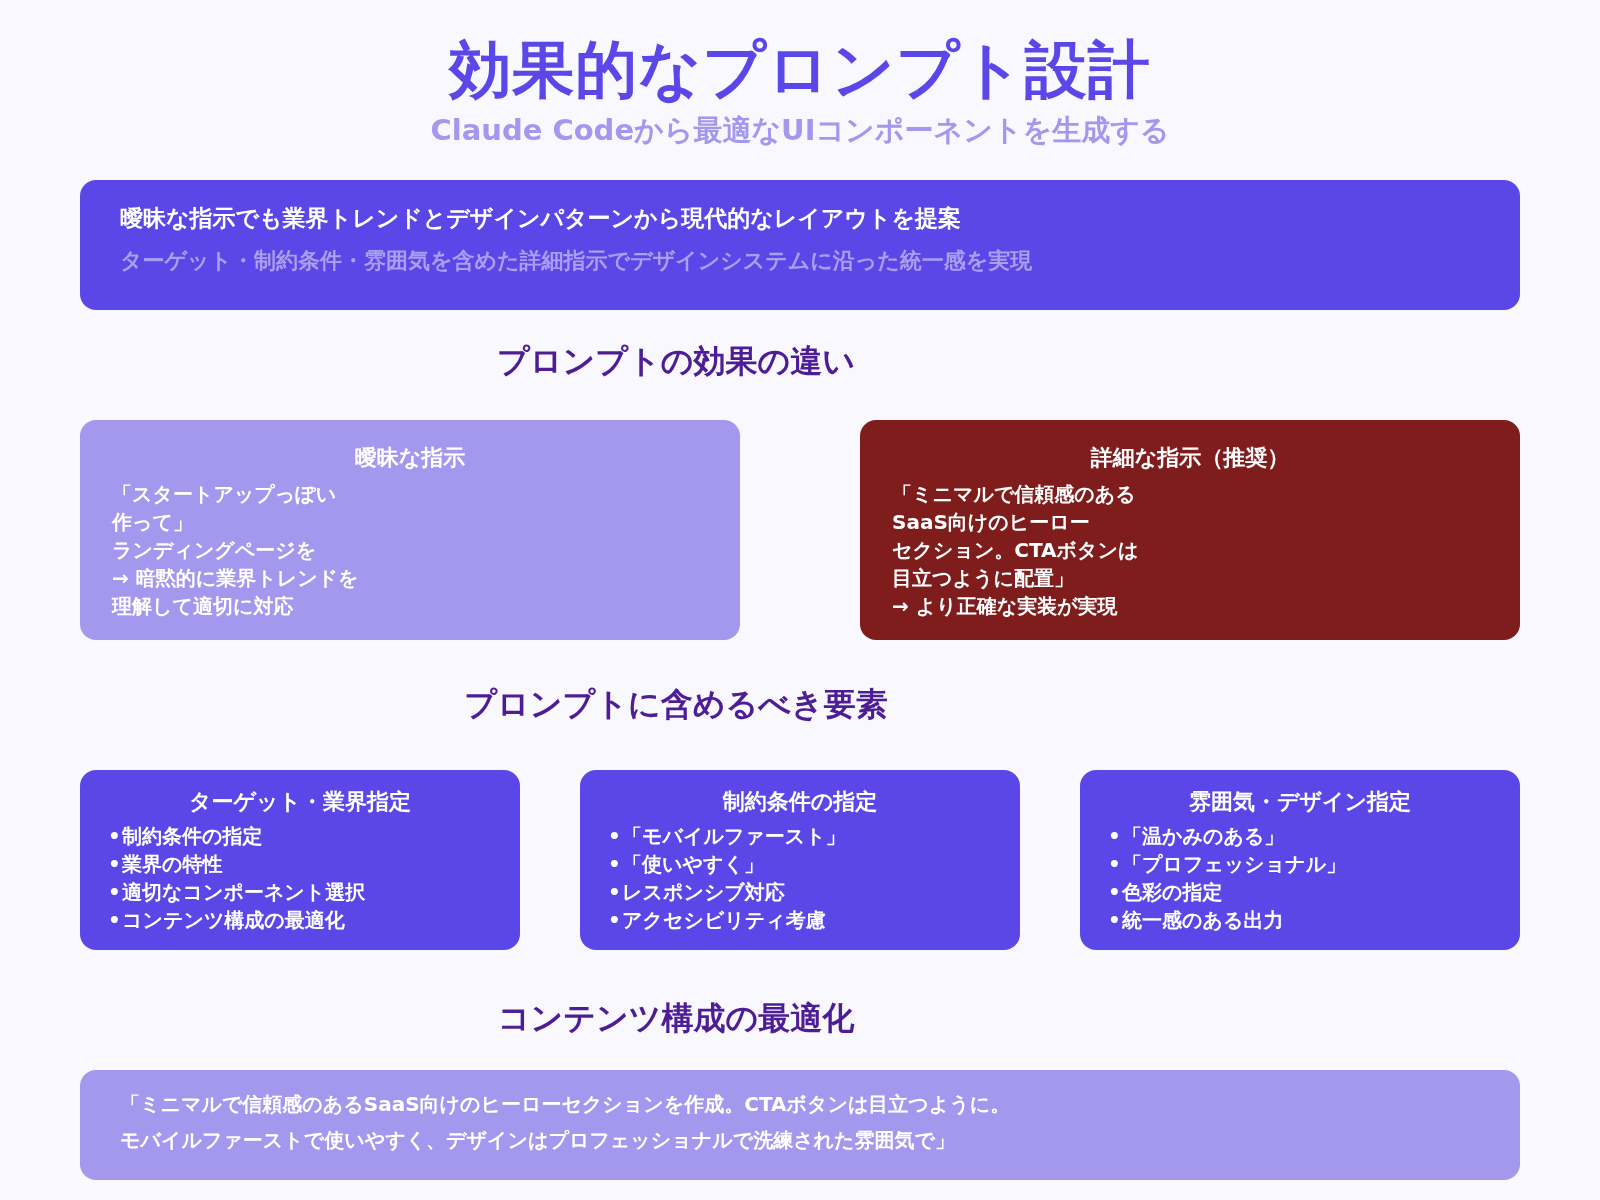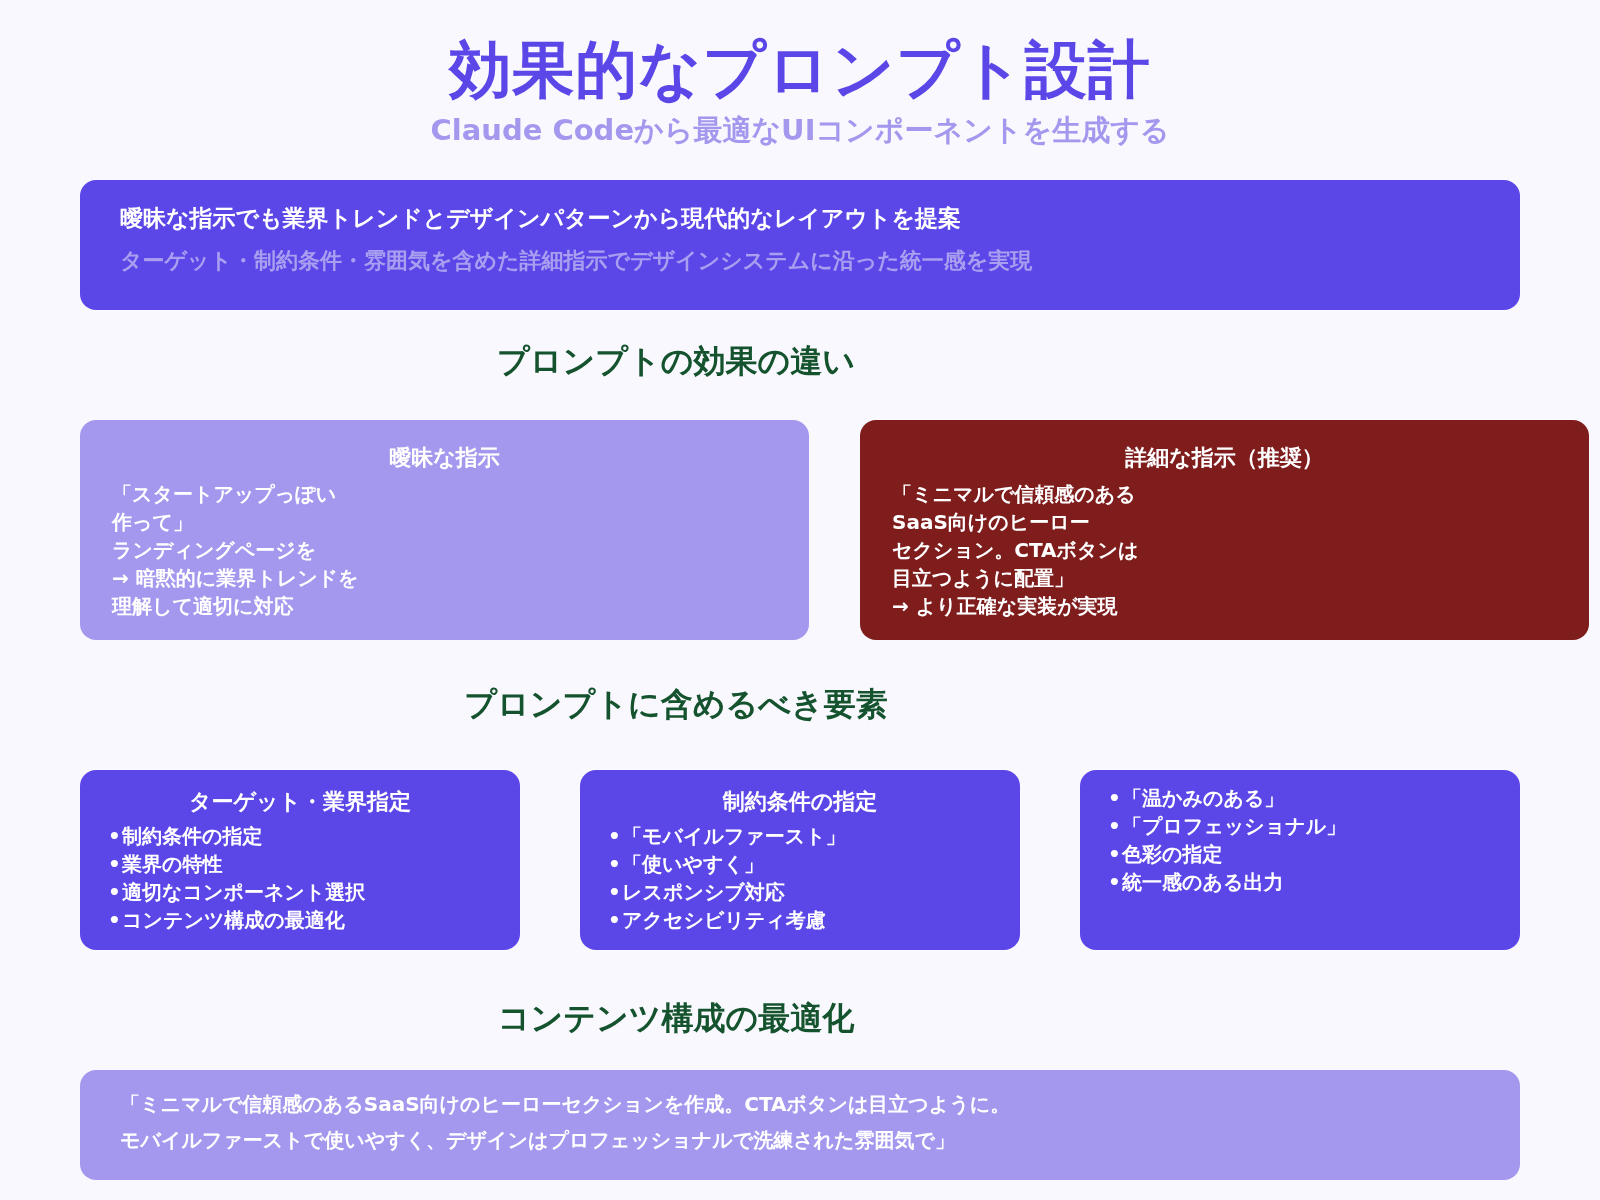--- a/index.html
+++ b/index.html
@@ -31,25 +31,25 @@
     font-size: 23px; font-weight: 700; color: #FFFFFF; line-height: 36px;
   }
   .hero-line2 {
     margin-top: 8px;
     font-size: 22px; font-weight: 700; color: #A99EF0; line-height: 34px;
   }
 
   .section-heading {
     position: absolute; left: 0; width: 1352px;
     text-align: center; font-size: 32px; font-weight: 700;
-    color: #14532d; line-height: 44px;
+    color: #4c1d95; line-height: 44px;
   }
 
   .compare-card {
-    position: absolute; top: 420px; width: 729px; height: 220px;
+    position: absolute; top: 420px; width: 660px; height: 220px;
     border-radius: 16px; padding: 20px 32px 0 32px;
     color: #FFFFFF;
   }
   .compare-card.vague { left: 80px; background: #A398EE; }
   .compare-card.detail { left: 860px; background: #7f1d1d; }
   .card-heading {
     text-align: center; font-size: 22px; font-weight: 700; line-height: 36px;
     margin-bottom: 4px;
   }
   .card-lines { font-size: 20px; font-weight: 700; line-height: 28px; }
@@ -129,20 +129,21 @@
     <div class="card-heading">制約条件の指定</div>
     <ul class="bullets">
       <li><span class="dot">•</span><span>「モバイルファースト」</span></li>
       <li><span class="dot">•</span><span>「使いやすく」</span></li>
       <li><span class="dot">•</span><span>レスポンシブ対応</span></li>
       <li><span class="dot">•</span><span>アクセシビリティ考慮</span></li>
     </ul>
   </div>
 
   <div class="elem-card c3">
+    <div class="card-heading">雰囲気・デザイン指定</div>
     <ul class="bullets">
       <li><span class="dot">•</span><span>「温かみのある」</span></li>
       <li><span class="dot">•</span><span>「プロフェッショナル」</span></li>
       <li><span class="dot">•</span><span>色彩の指定</span></li>
       <li><span class="dot">•</span><span>統一感のある出力</span></li>
     </ul>
   </div>
 
   <h2 class="section-heading" style="top:996px;">コンテンツ構成の最適化</h2>
 

